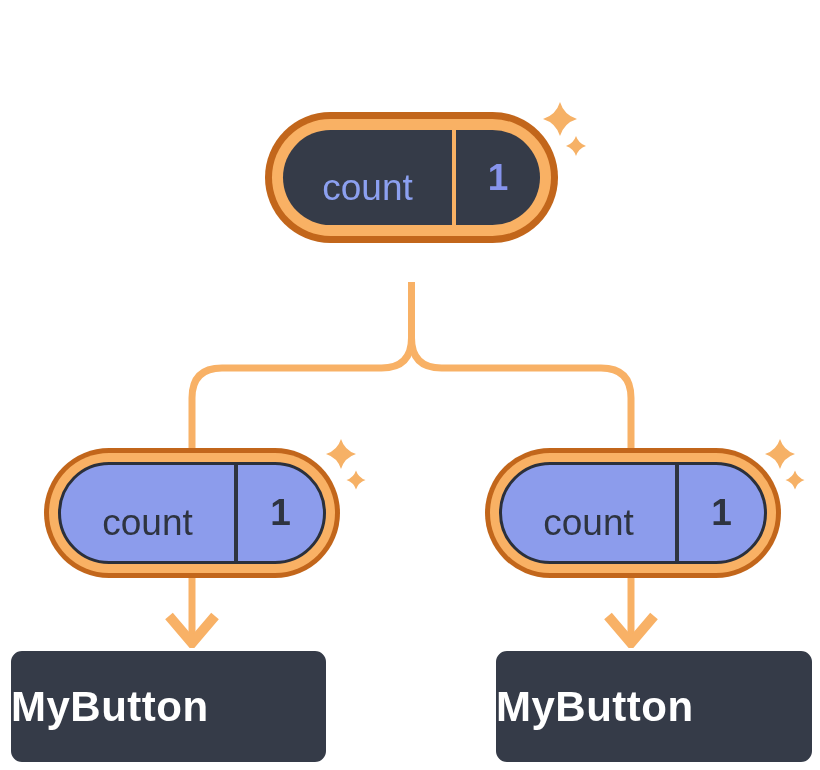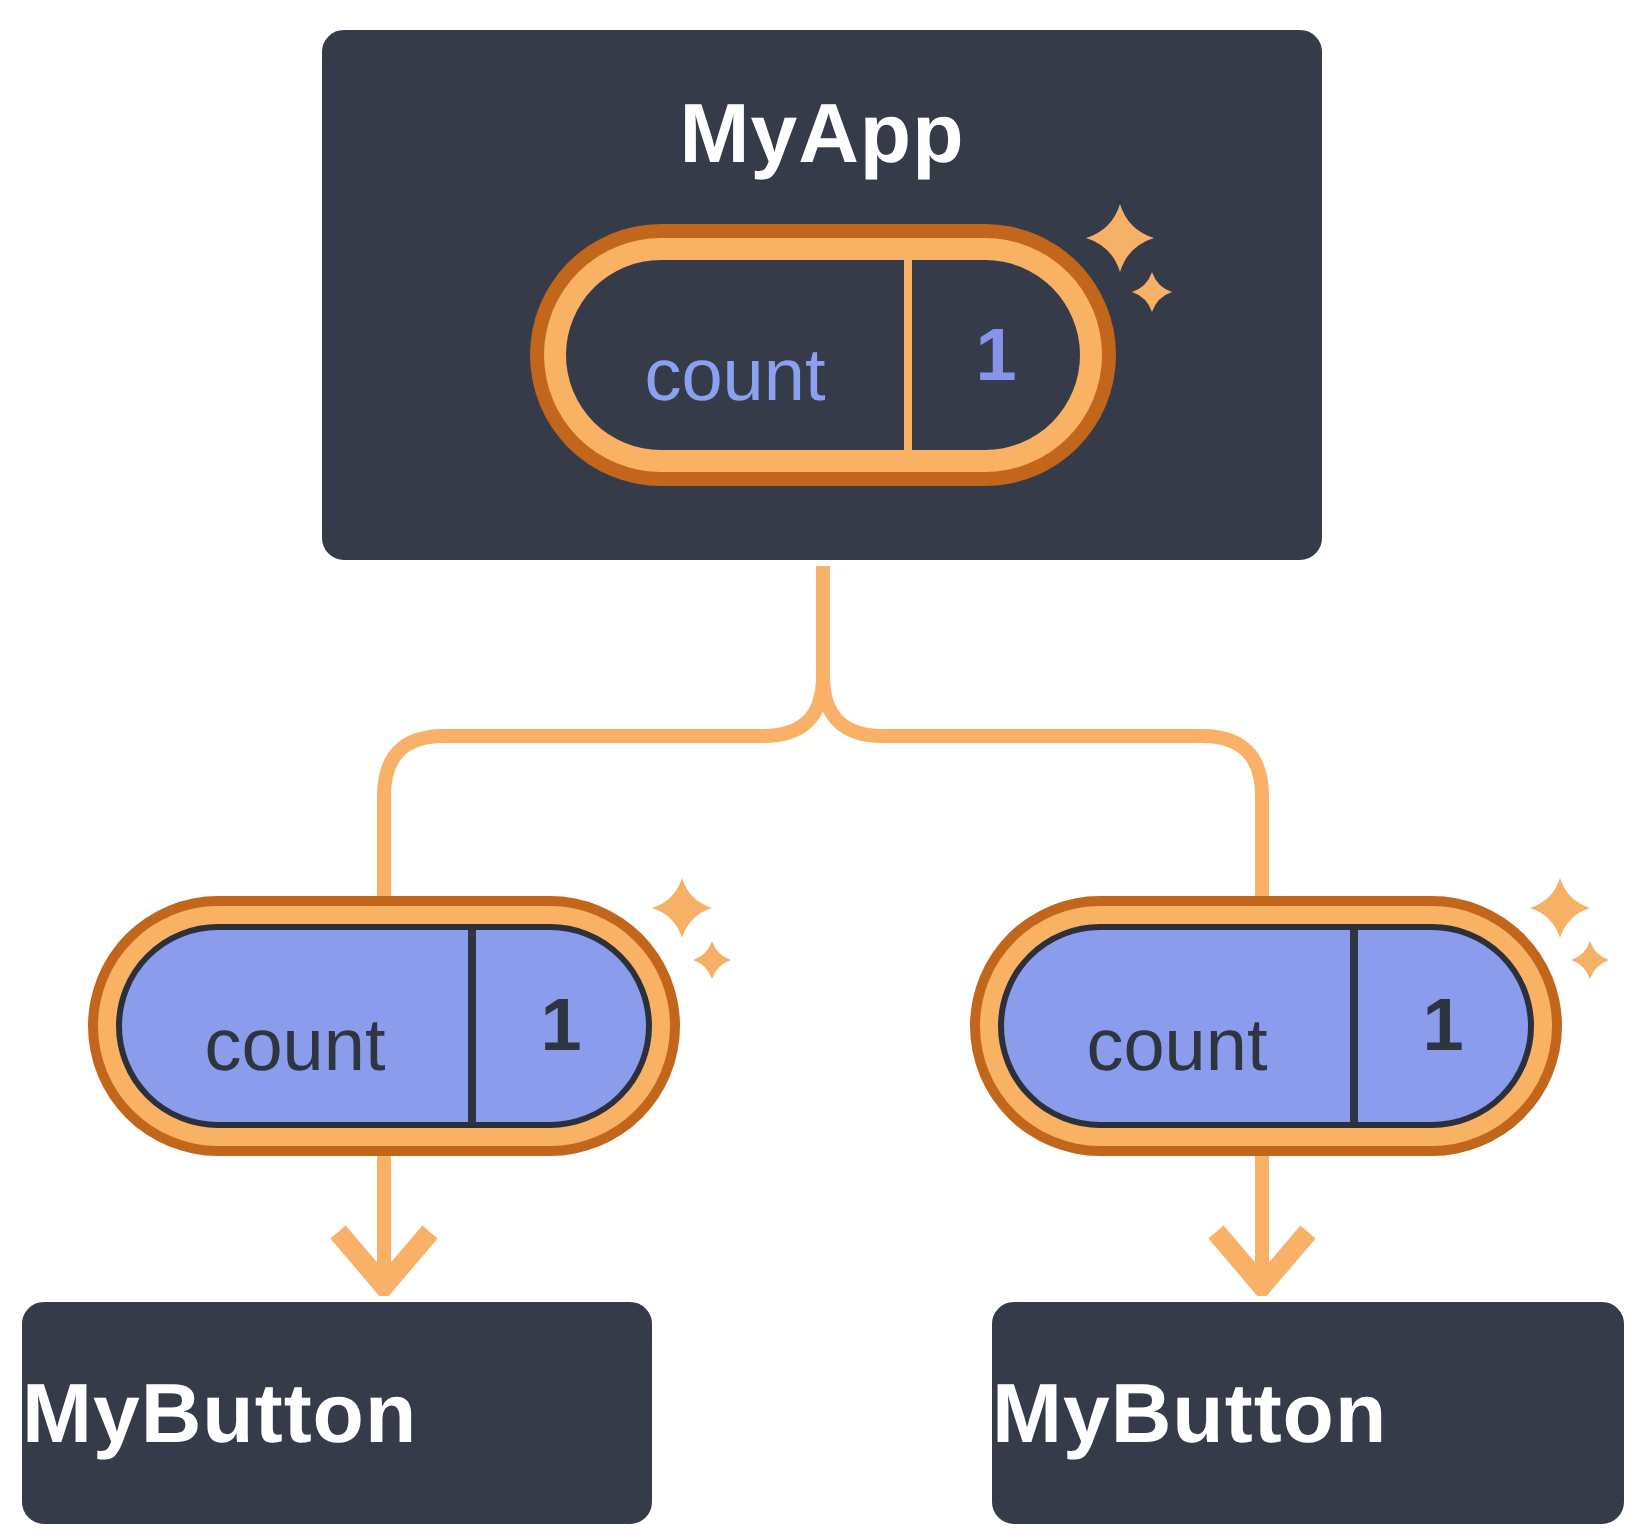--- a/index.html
+++ b/index.html
@@ -89,23 +89,20 @@
 
   <svg class="layer" width="820" height="770" viewBox="0 0 820 770">
     <path class="conn" d="M411.5 282 L411.5 338 Q411.5 368 381.5 368 L222 368 Q192 368 192 398 L192 448"></path>
     <path class="conn" d="M411.5 282 L411.5 338 Q411.5 368 441.5 368 L601 368 Q631 368 631 398 L631 448"></path>
     <path class="conn" d="M192 578 L192 636"></path>
     <path class="chev" d="M169 616 L192 643 L215 616"></path>
     <path class="conn" d="M631 578 L631 636"></path>
     <path class="chev" d="M608 616 L631 643 L654 616"></path>
   </svg>
 
-  <div class="box root-box">
-    <div class="box-title root-title">MyApp</div>
-  </div>
 
   <div class="box child-box left">
     <div class="box-title">MyButton</div>
   </div>
   <div class="box child-box right">
     <div class="box-title">MyButton</div>
   </div>
 
   <div class="pill top-pill">
     <div class="pill-mid">

